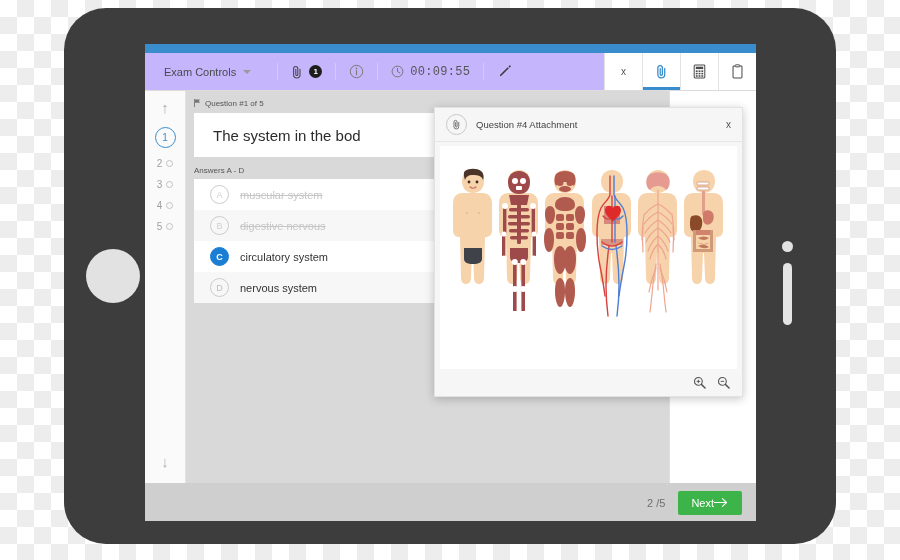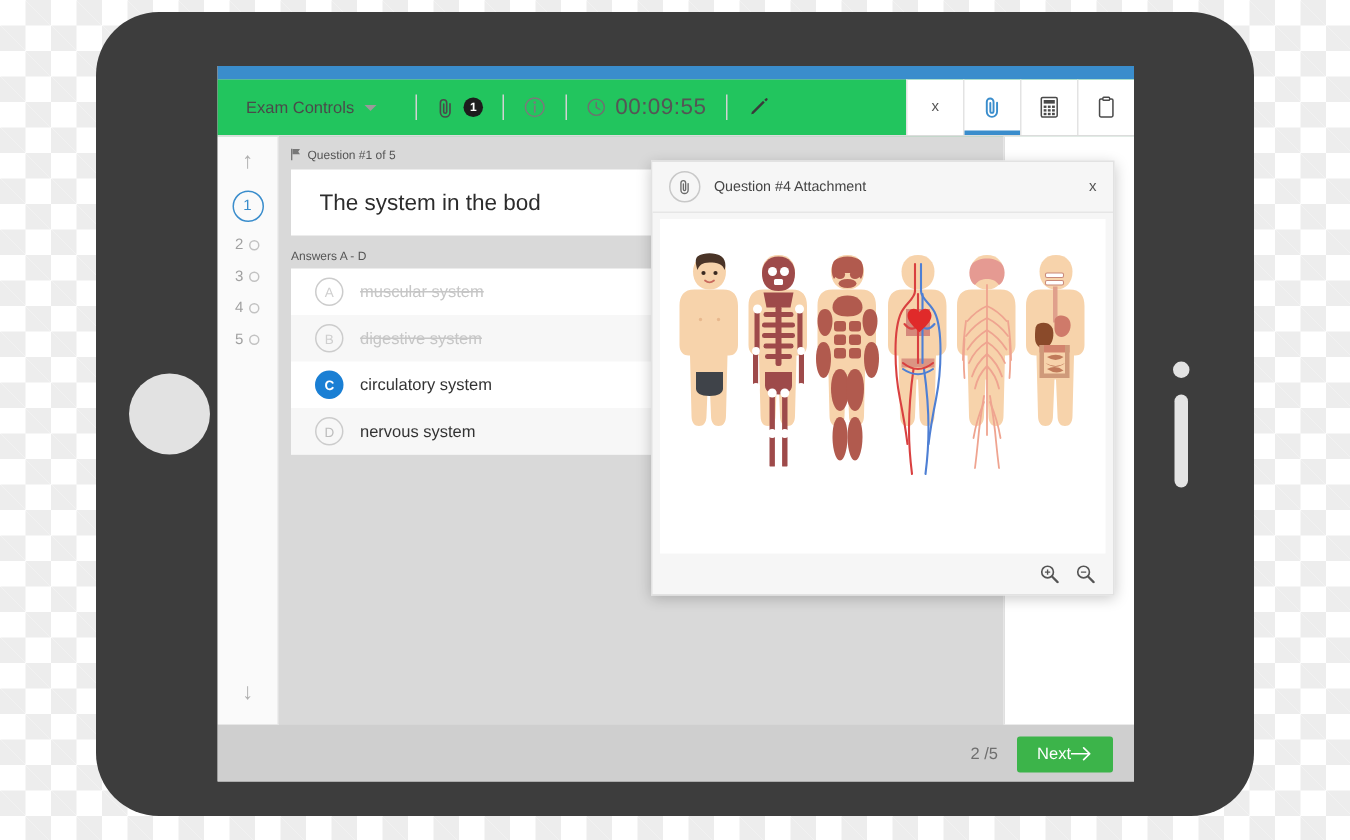--- a/index.html
+++ b/index.html
@@ -37,40 +37,40 @@
     border-radius:5px;background:#e4e4e4;
   }
   
   #screen{
     position:absolute;left:81px;top:36px;width:611px;height:477px;
     background:#d9d9d9;overflow:hidden;
   }
   #blue-bar{height:9px;background:#3a8dcc;}
   
   #appbar{
-    height:37px;background:#22c55e;display:flex;align-items:center;
+    height:37px;background:#c4b5fd;display:flex;align-items:center;
     border-bottom:1px solid #dcdcdc;position:relative;
   }
   #exam-controls{
     display:flex;align-items:center;gap:7px;padding-left:19px;
     font-size:11px;color:#4a4a4a;white-space:nowrap;
   }
   .caret{
     width:0;height:0;border-left:4px solid transparent;border-right:4px solid transparent;
     border-top:4px solid #9a9a9a;
   }
   .vsep{width:1px;height:17px;background:#d2d2d2;}
   #tool-mid{display:flex;align-items:center;gap:0px;margin-left:26px;}
   .tool-group{display:flex;align-items:center;gap:6px;padding:0 13px;}
   .badge{
     width:13px;height:13px;border-radius:50%;background:#1d1d1d;color:#fff;
     font-size:8px;display:flex;align-items:center;justify-content:center;
     font-weight:bold;
   }
-  .timer{font-size:15px;color:#555;letter-spacing:.3px;}
+  .timer{font-size:12px;color:#555;letter-spacing:.3px;font-family:Liberation Mono, monospace;}
   
   #right-tabs{position:absolute;right:0;top:0;height:37px;display:flex;}
   .rtab{
     width:37px;height:37px;display:flex;align-items:center;justify-content:center;
     background:#ffffff;border-left:1px solid #e3e3e3;position:relative;
   }
   .rtab.active::after{
     content:"";position:absolute;left:0;right:0;bottom:0;height:3px;background:#3a8dcc;
   }
   .rtab .x-lbl{font-size:10px;color:#555;}
@@ -296,21 +296,21 @@
 
         <div id="ans-label">Answers A - D</div>
 
         <div id="ans-card">
           <div class="ans-row eliminated">
             <span class="bub">A</span>
             <span class="ans-text">muscular system</span>
           </div>
           <div class="ans-row eliminated alt">
             <span class="bub">B</span>
-            <span class="ans-text">digestive system</span>
+            <span class="ans-text">digestive nervous</span>
           </div>
           <div class="ans-row selected">
             <span class="bub">C</span>
             <span class="ans-text">circulatory system</span>
           </div>
           <div class="ans-row alt">
             <span class="bub">D</span>
             <span class="ans-text">nervous system</span>
           </div>
         </div>

